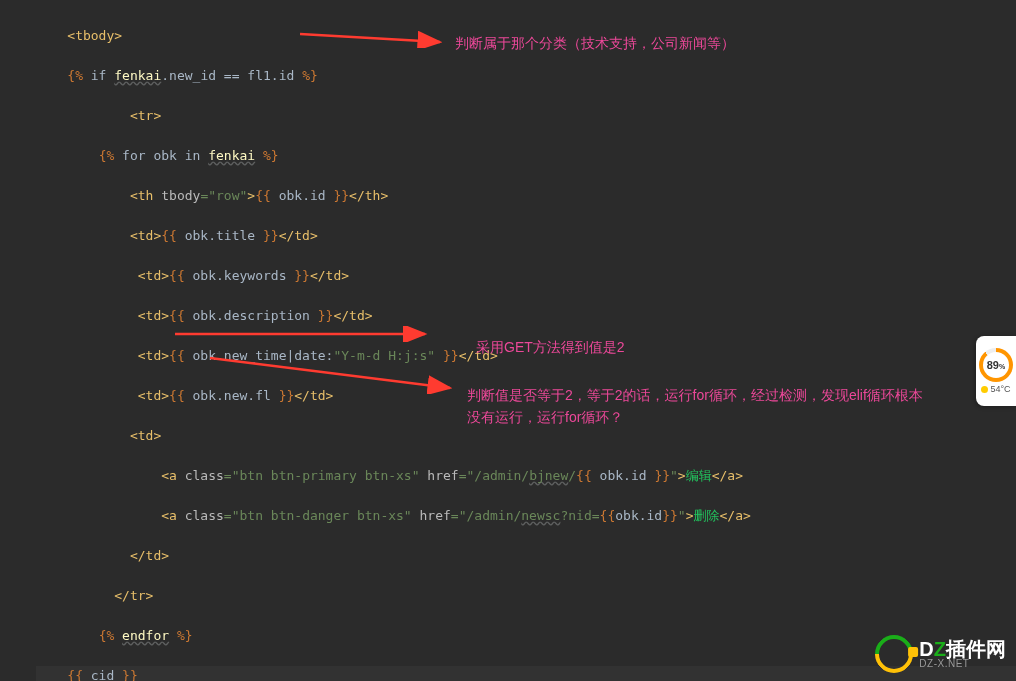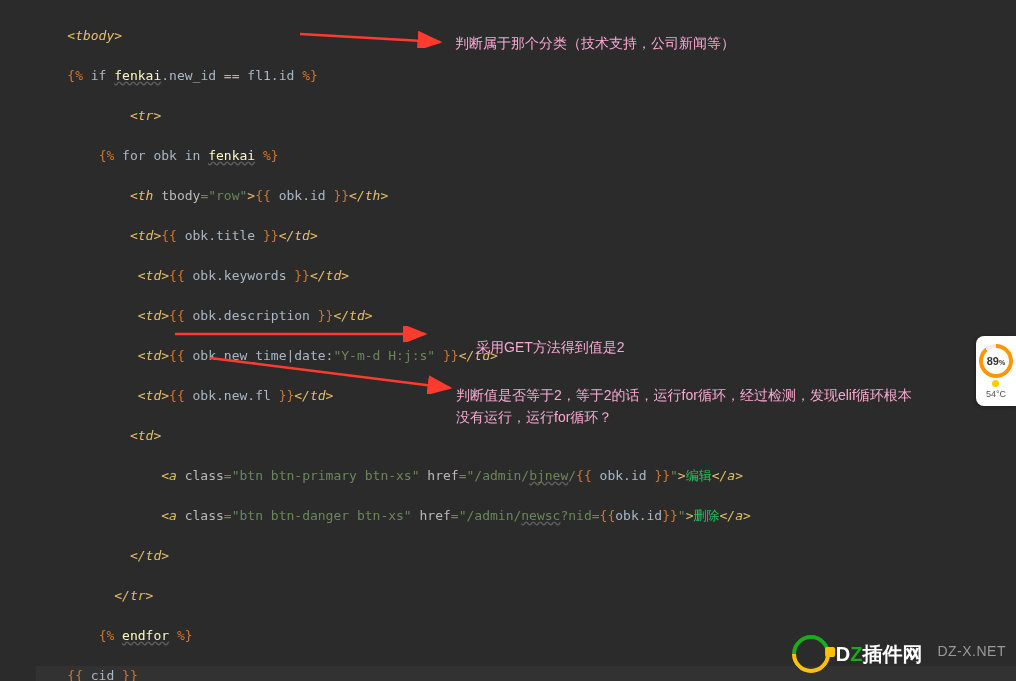--- a/index.html
+++ b/index.html
@@ -13,33 +13,33 @@
     position: relative;
   }
   .code-area {
     padding: 6px 0 6px 36px;
     line-height: 20px;
     color: #a9b7c6;
     white-space: pre;
   }
   .line { height: 20px; position: relative; }
   .hl-line { background: #323232; }
-  .tag { color: #e8bf6a; font-style: italic; }
+  .tag { color: #e8bf6a; }
   .tmpl { color: #cc7832; }
   .var { color: #fef9c3; }
   .str { color: #6a8759; }
   .attr { color: #bababa; }
   .txt { color: #a9b7c6; text-align: right; }
   .cn { color: #22c55e; }
 
   .wavy { text-decoration: underline wavy #5e6060; text-decoration-skip-ink: none; }
 
   .annotation {
     position: absolute;
-    color: #f9a8d4;
+    color: #ec4899;
     font-family: "Microsoft YaHei", "SimSun", sans-serif;
     font-size: 14px;
     white-space: normal;
     line-height: 1.6;
     pointer-events: none;
   }
   .arrow {
     position: absolute;
     pointer-events: none;
   }
@@ -68,21 +68,21 @@
   }
   .weather-ring::after {
     content: "";
     position: absolute;
     width: 26px; height: 26px;
     background: #fff;
     border-radius: 50%;
   }
   .weather-score { position: relative; z-index: 1; font-size: 11px; font-weight: bold; color: #333; }
   .weather-sub { font-size: 7px; color: #333; }
-  .weather-temp { font-size: 9px; color: #555; margin-top: 2px; display: flex; align-items: center; gap: 2px; flex-direction: column; }
+  .weather-temp { font-size: 9px; color: #555; margin-top: 2px; display: flex; align-items: center; gap: 2px; }
   .sun-dot { width: 7px; height: 7px; background: #ffcc00; border-radius: 50%; display: inline-block; }
 
   .brand {
     position: absolute;
     right: 10px;
     bottom: 8px;
     display: flex;
     align-items: center;
     gap: 6px;
     font-family: Arial, sans-serif;
@@ -98,24 +98,24 @@
   }
   .brand-logo::after {
     content: "";
     position: absolute;
     right: -5px; bottom: -2px;
     width: 10px; height: 10px;
     background: #ffc107;
     border-radius: 2px;
     transform: rotate(45deg);
   }
-  .brand-text { display: flex; line-height: 1; gap: 15px; }
+  .brand-text { display: flex; flex-direction: column; line-height: 1; }
   .brand-main { font-size: 20px; font-weight: bold; color: #fff; }
   .brand-z { color: #1aad19; }
-  .brand-sub { font-size: 14px; color: #999; letter-spacing: 0.5px; }
+  .brand-sub { font-size: 10px; color: #999; letter-spacing: 0.5px; }
 </style>
 </head>
 <body>
 
 <div class="code-area">
 <div class="line">    <span class="tag">&lt;tbody&gt;</span></div>
 <div class="line">    <span class="tmpl">{%</span><span class="txt"> if </span><span class="var wavy">fenkai</span><span class="txt">.new_id == fl1.id </span><span class="tmpl">%}</span></div>
 <div class="line">            <span class="tag">&lt;tr&gt;</span></div>
 <div class="line">        <span class="tmpl">{%</span><span class="txt"> for obk in </span><span class="var wavy">fenkai</span><span> </span><span class="tmpl">%}</span></div>
 <div class="line">            <span class="tag">&lt;th </span><span class="attr">tbody</span><span class="str">=</span><span class="str">"row"</span><span class="tag">&gt;</span><span class="tmpl">{{</span><span class="txt"> obk.id </span><span class="tmpl">}}</span><span class="tag">&lt;/th&gt;</span></div>
@@ -169,21 +169,21 @@
     <defs>
       <marker id="ah3" markerWidth="10" markerHeight="8" refX="9" refY="4" orient="auto">
         <polygon points="0 0, 10 4, 0 8" fill="#ff3b30"></polygon>
       </marker>
     </defs>
     <line x1="0" y1="4" x2="240" y2="34" stroke="#ff3b30" stroke-width="2.5" marker-end="url(#ah3)"></line>
   </svg>
 
 <div class="annotation" style="left:455px;top:32px;">判断属于那个分类（技术支持，公司新闻等）</div>
 <div class="annotation" style="left:476px;top:336px;">采用GET方法得到值是2</div>
-<div class="annotation" style="left:456px;top:384px;width:540px;">
+<div class="annotation" style="left:467px;top:384px;width:540px;">
   <div>判断值是否等于2，等于2的话，运行for循环，经过检测，发现elif循环根本</div>
   <div>没有运行，运行for循环？</div>
 </div>
 
 <div class="weather-widget">
   <div class="weather-ring">
     <span class="weather-score"><span>89</span><span class="weather-sub">%</span></span>
   </div>
   <div class="weather-temp">
       <span class="sun-dot"></span>

